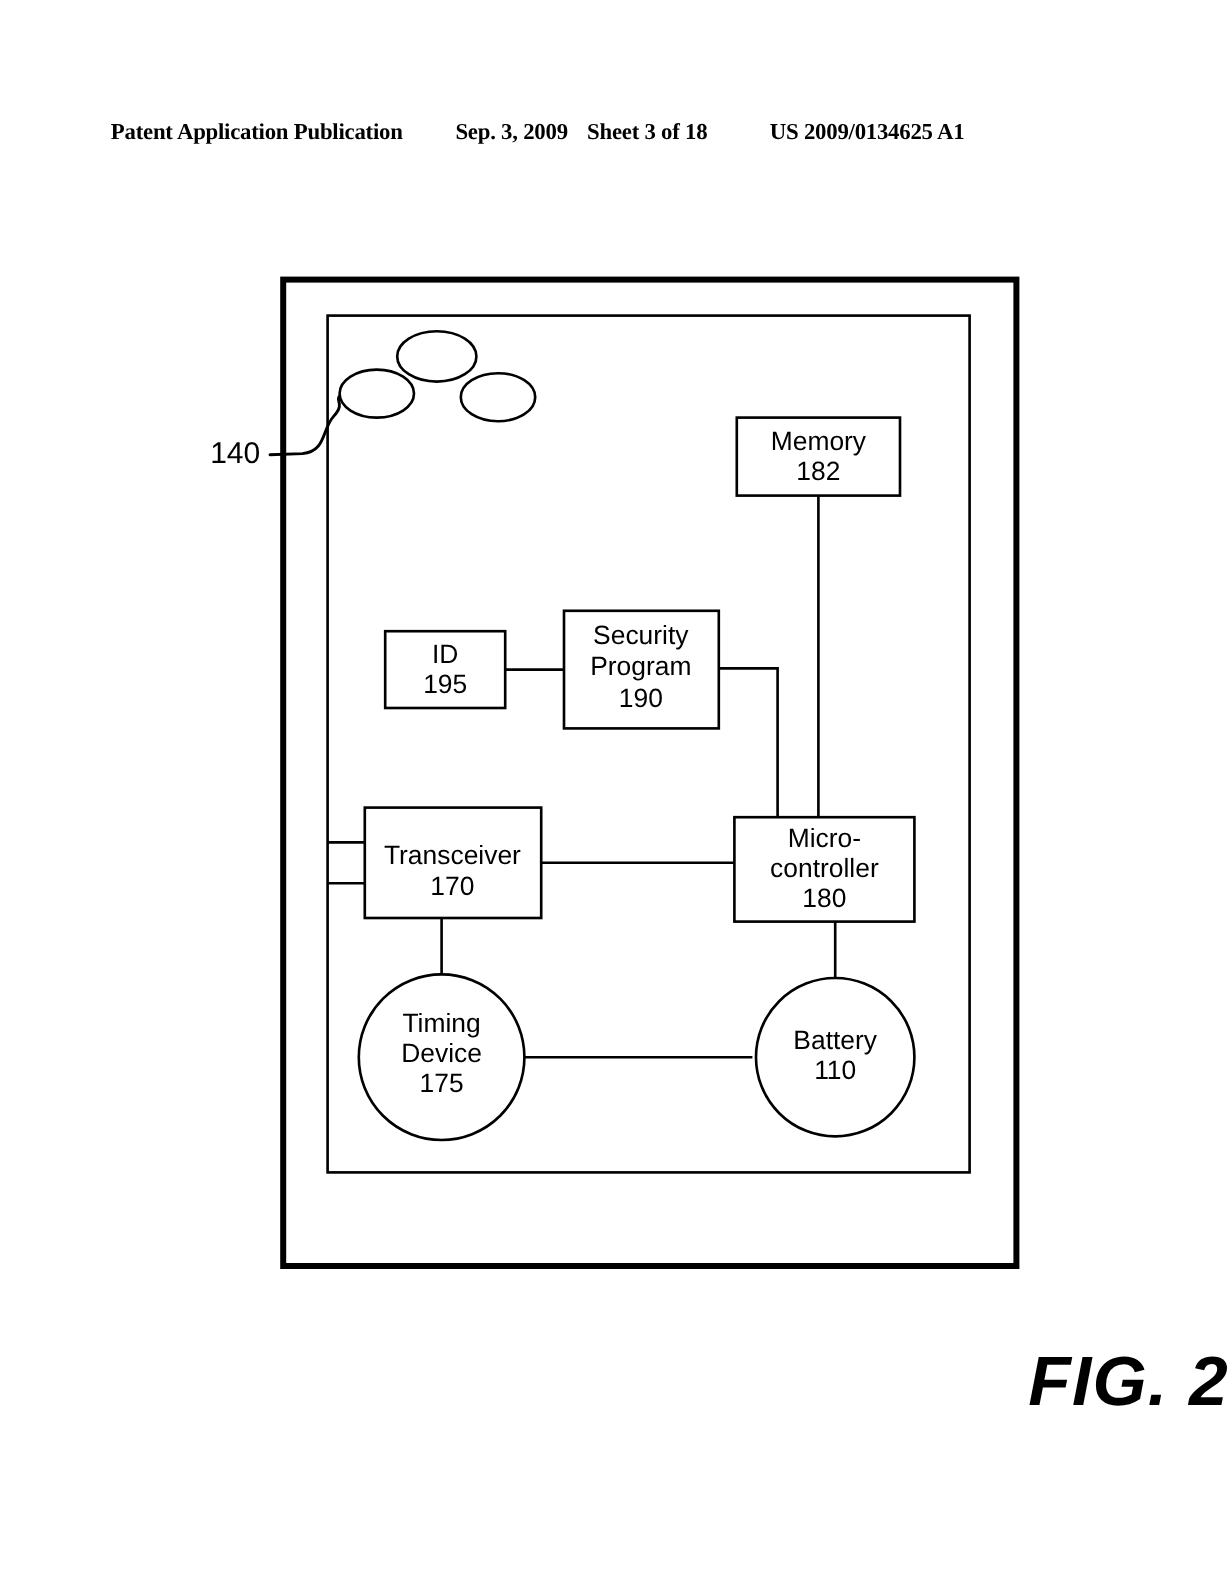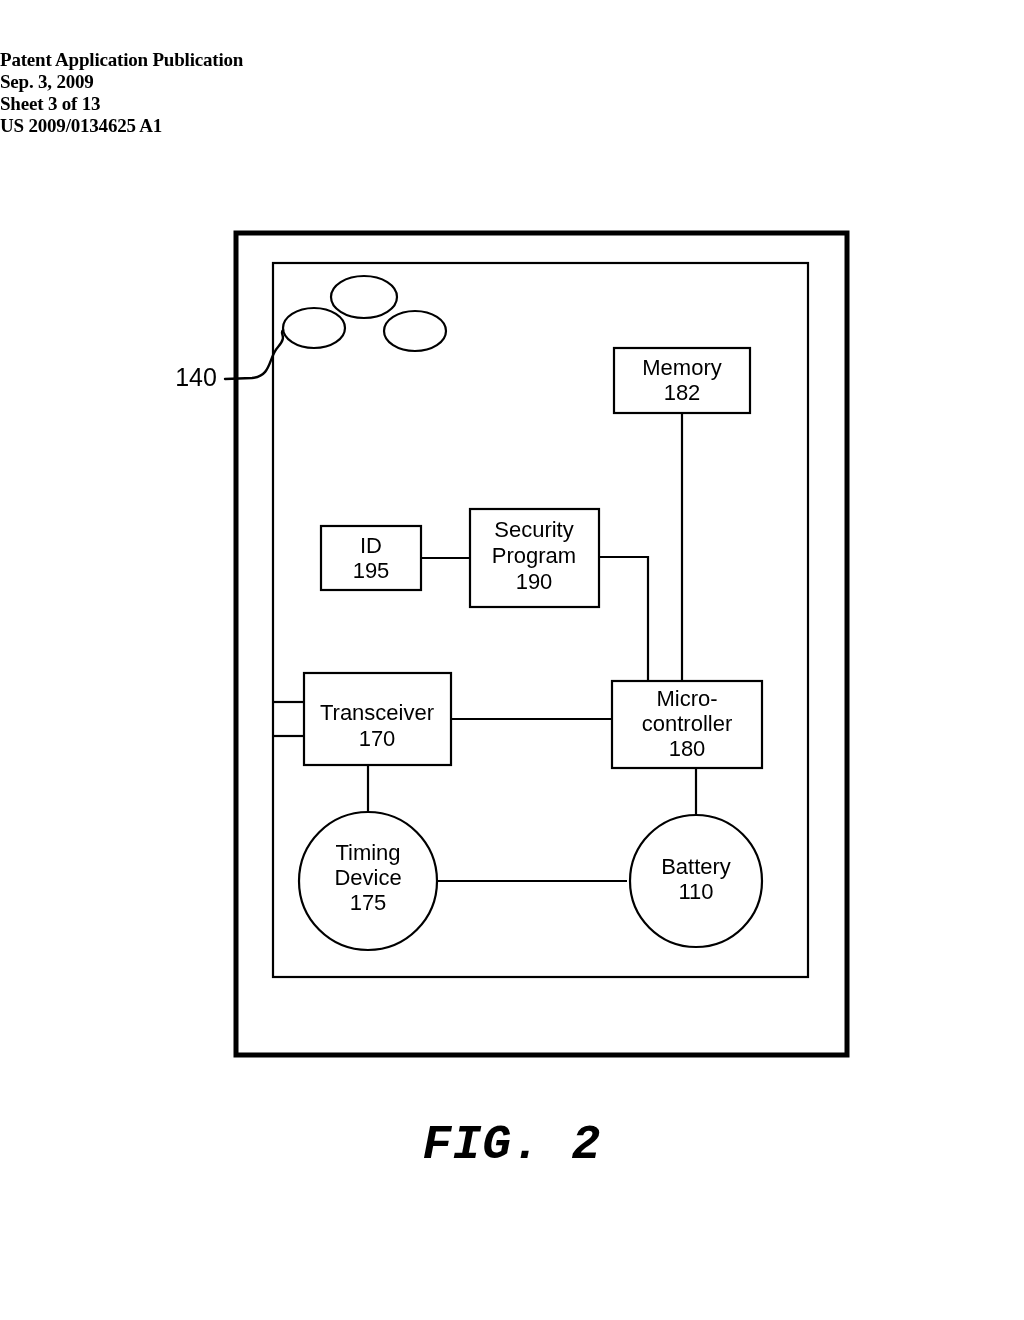--- a/index.html
+++ b/index.html
@@ -13,26 +13,26 @@
     height: 1320px;
     position: relative;
     font-family: "Liberation Serif", serif;
     color: #000000;
     overflow: hidden;
   }
 
   
   #page-header {
     position: absolute;
-    top: 80px;
+    top: 100px;
     left: 0;
     width: 896px;
     height: 26px;
     display: flex;
-    flex-direction: column;
+    flex-direction: row;
     align-items: baseline;
     justify-content: center;
     font-family: "Liberation Serif", serif;
     font-weight: bold;
     font-size: 19px;
     letter-spacing: -0.2px;
     white-space: nowrap;
   }
   #page-header .hd-pub   { margin-right: 44px; }
   #page-header .hd-date  { margin-right: 16px; }
@@ -108,35 +108,35 @@
     text-anchor: middle;
     dominant-baseline: middle;
   }
 
   
   #figure-caption {
     position: absolute;
     top: 1118px;
     left: 0;
     width: 1024px;
-    text-align: center;
-    font-family: Liberation Mono, monospace;
+    text-align: right;
+    font-family: Liberation Sans, sans-serif;
     font-weight: bold;
     font-style: italic;
-    font-size: 48px;
+    font-size: 58px;
     letter-spacing: 1px;
   }
 </style>
 </head>
 <body>
 
 <div id="page-header">
   <span class="hd-pub">Patent Application Publication</span>
   <span class="hd-date">Sep. 3, 2009</span>
-  <span class="hd-sheet">Sheet 3 of 13</span>
+  <span class="hd-sheet">Sheet 3 of 18</span>
   <span class="hd-num">US 2009/0134625 A1</span>
 </div>
 
 <div id="figure-area">
   <svg id="figure-svg" viewBox="0 0 1024 1320" xmlns="http://www.w3.org/2000/svg">
 
     <rect class="frame-outer" x="236" y="233" width="611" height="822"></rect>
 
     <rect class="frame-inner" x="273" y="263" width="535" height="714"></rect>
 

